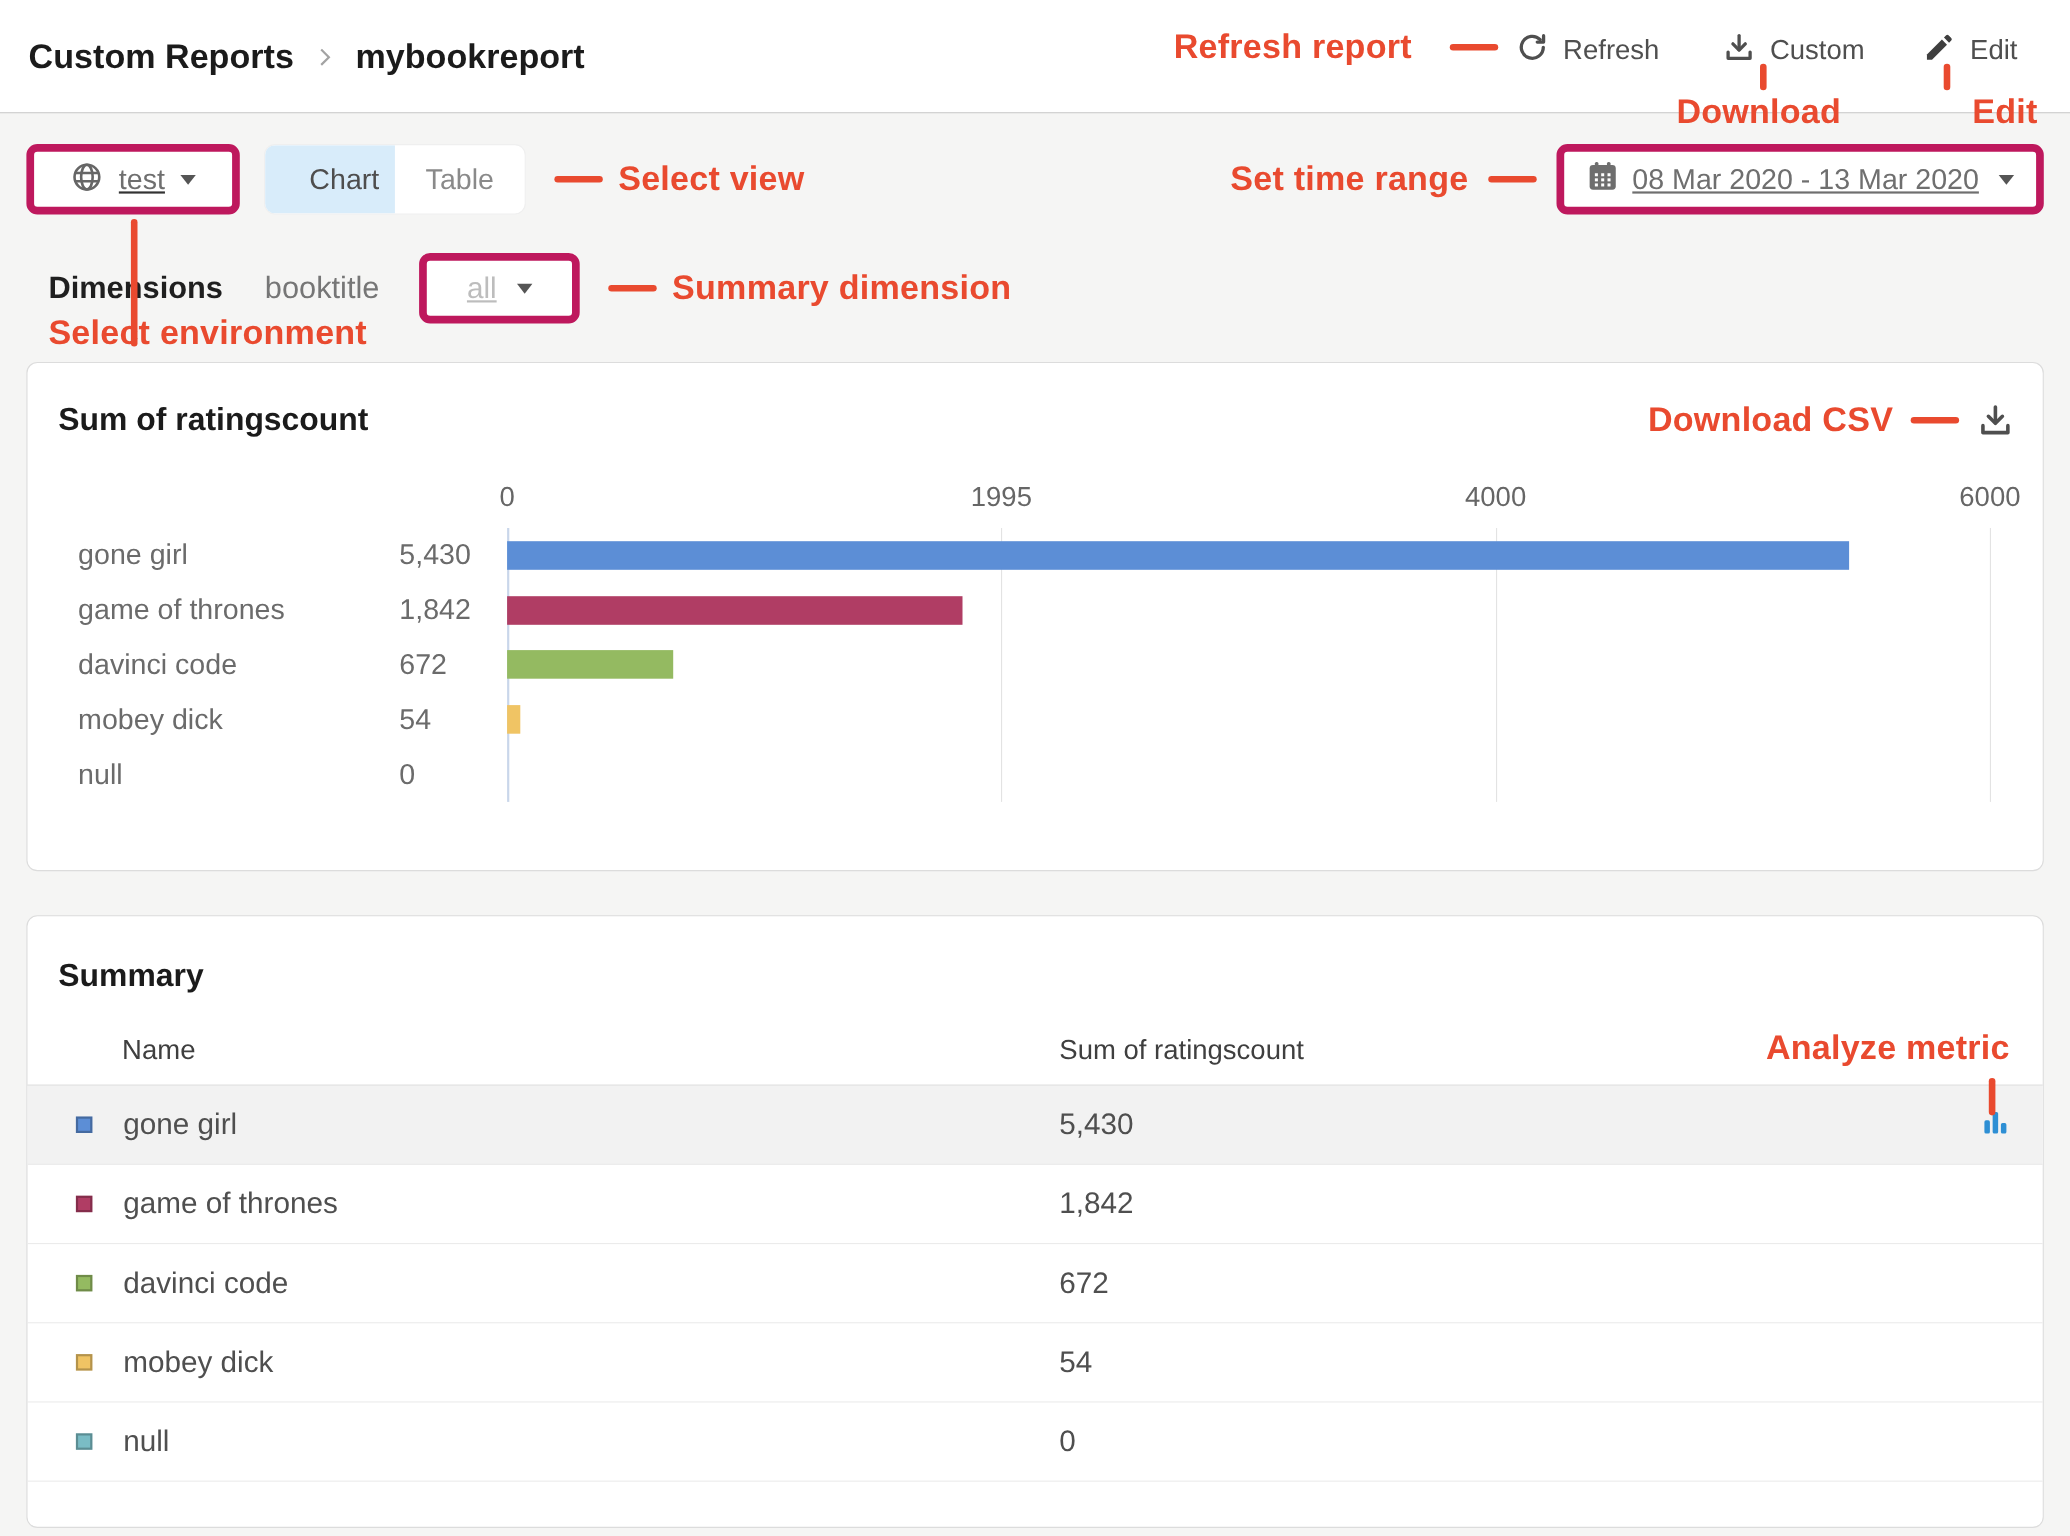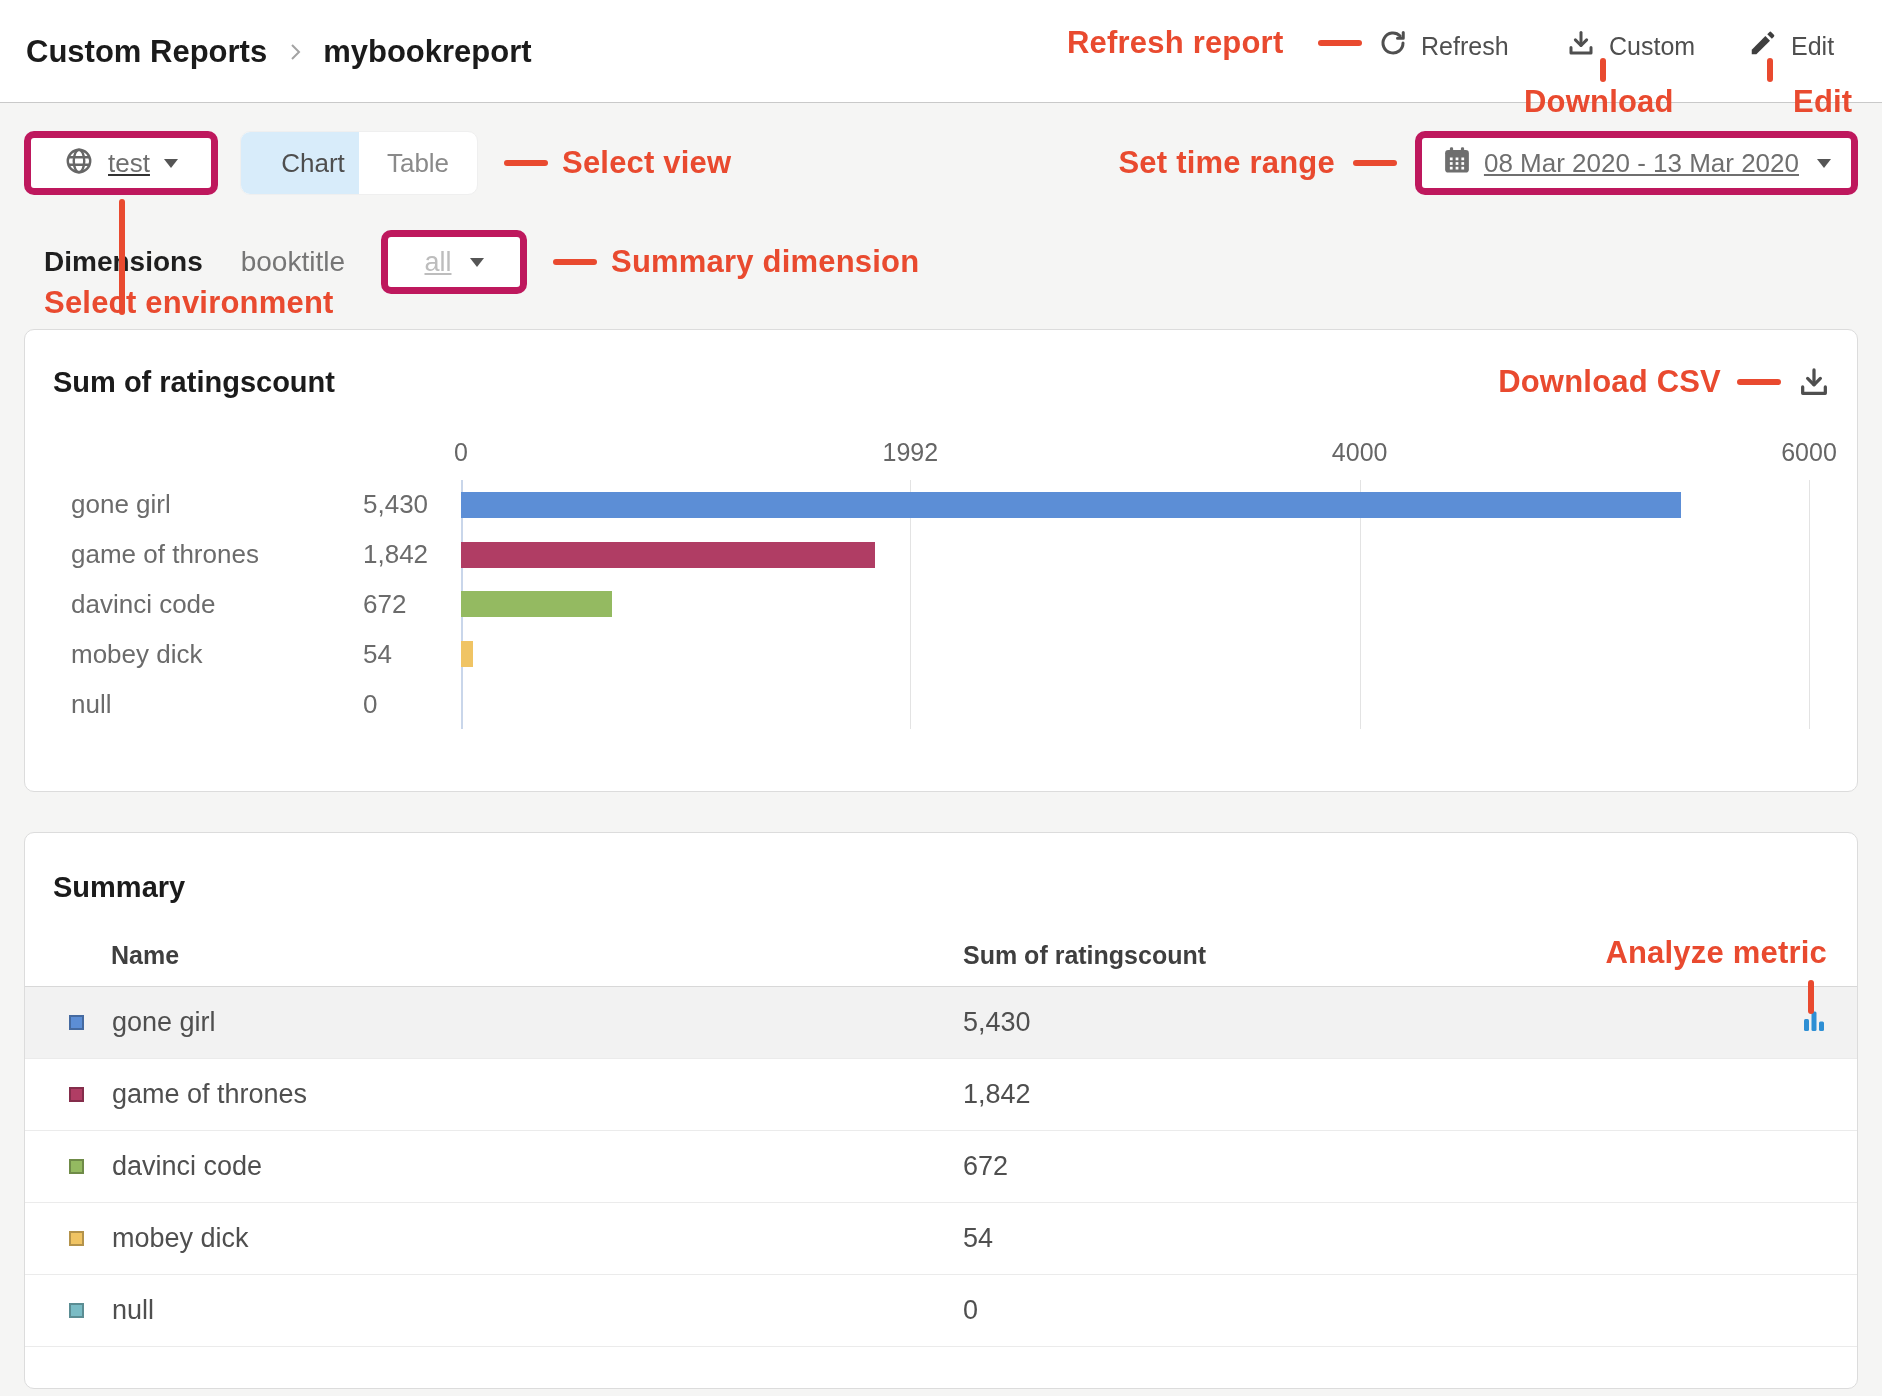--- a/index.html
+++ b/index.html
@@ -64,21 +64,21 @@
   .gridline { position:absolute; top:0; bottom:0; width:1px; background:#e3e3e3; }
   .gridline.zero { background:#c9d6ea; width:2px; }
   .chart-rows { position:absolute; left:0; right:48px; top:150px; bottom:62px; display:flex; flex-direction:column; }
   .c-row { flex:1; display:flex; align-items:center; }
   .c-label { width:338px; padding-left:46px; font-size:26px; color:#6b6b6b; }
   .c-value { width:98px; font-size:26px; color:#6b6b6b; }
   .c-bararea { flex:1; position:relative; height:100%; }
   .c-bar { position:absolute; left:0; top:50%; transform:translateY(-50%); height:26px; }
   
   .summary-card { margin-top:40px; height:557px; }
-  .thead { position:absolute; left:0; right:0; top:100px; height:54px; border-bottom:1px solid #d8d8d8; font-size:25px; font-weight:700; color:#3f3f3f; }
+  .thead { position:absolute; left:0; right:0; top:100px; height:54px; border-bottom:1px solid #d8d8d8; font-size:25px; font-weight:400; color:#3f3f3f; }
   .th-name { position:absolute; left:86px; top:8px; }
   .th-value { position:absolute; left:938px; top:8px; }
   .tbody { position:absolute; left:0; right:0; top:154px; }
   .t-row { height:72px; border-bottom:1px solid #ebebeb; display:flex; align-items:center; position:relative; }
   .t-row.first { background:#f2f2f2; }
   .swatch { width:15px; height:15px; margin-left:44px; border:2px solid rgba(0,0,0,.25); flex:none; }
   .t-name { margin-left:28px; font-size:27px; color:#4f4f4f; }
   .t-value { position:absolute; left:938px; font-size:27px; color:#4f4f4f; }
   .analyze { position:absolute; right:30px; top:50%; transform:translateY(-50%); cursor:pointer; }
   .ann-analyze { position:absolute; right:30px; top:102px; z-index:5; }
@@ -212,21 +212,21 @@
     <span class="icon-btn">
       <svg width="34" height="34" viewBox="0 0 24 24" fill="none" stroke="#4f4f4f" stroke-width="2.3" stroke-linecap="round" stroke-linejoin="round">
           <path d="M12 3.5v10.2"></path>
           <path d="M7.5 9.5l4.5 4.5 4.5-4.5"></path>
           <path d="M4 15.5V20h16v-4.5"></path>
         </svg>
     </span>
   </div>
   <div class="axis-row">
       <span class="tick-label" style="left: 0%;">0</span>
-      <span class="tick-label" style="left: 33.3333%;">1992</span>
+      <span class="tick-label" style="left: 33.3333%;">1995</span>
       <span class="tick-label" style="left: 66.6667%;">4000</span>
       <span class="tick-label" style="left: 100%;">6000</span>
     </div>
   <div class="chart-grid">
       <div class="gridline zero" style="left: 0%;"></div>
       <div class="gridline" style="left: 33.3333%;"></div>
       <div class="gridline" style="left: 66.6667%;"></div>
       <div class="gridline" style="left: 100%;"></div>
     </div>
   <div class="chart-rows">

